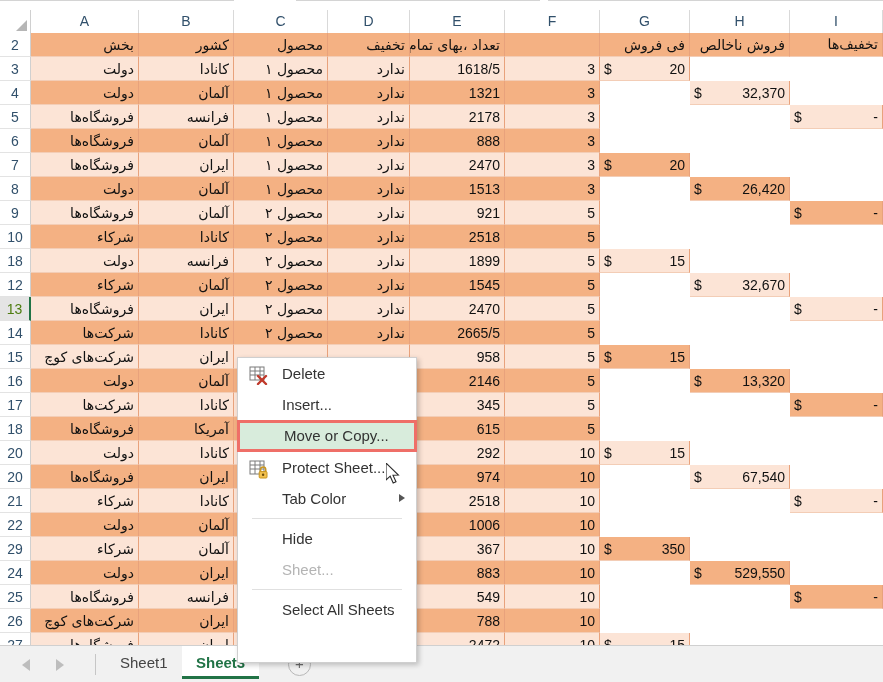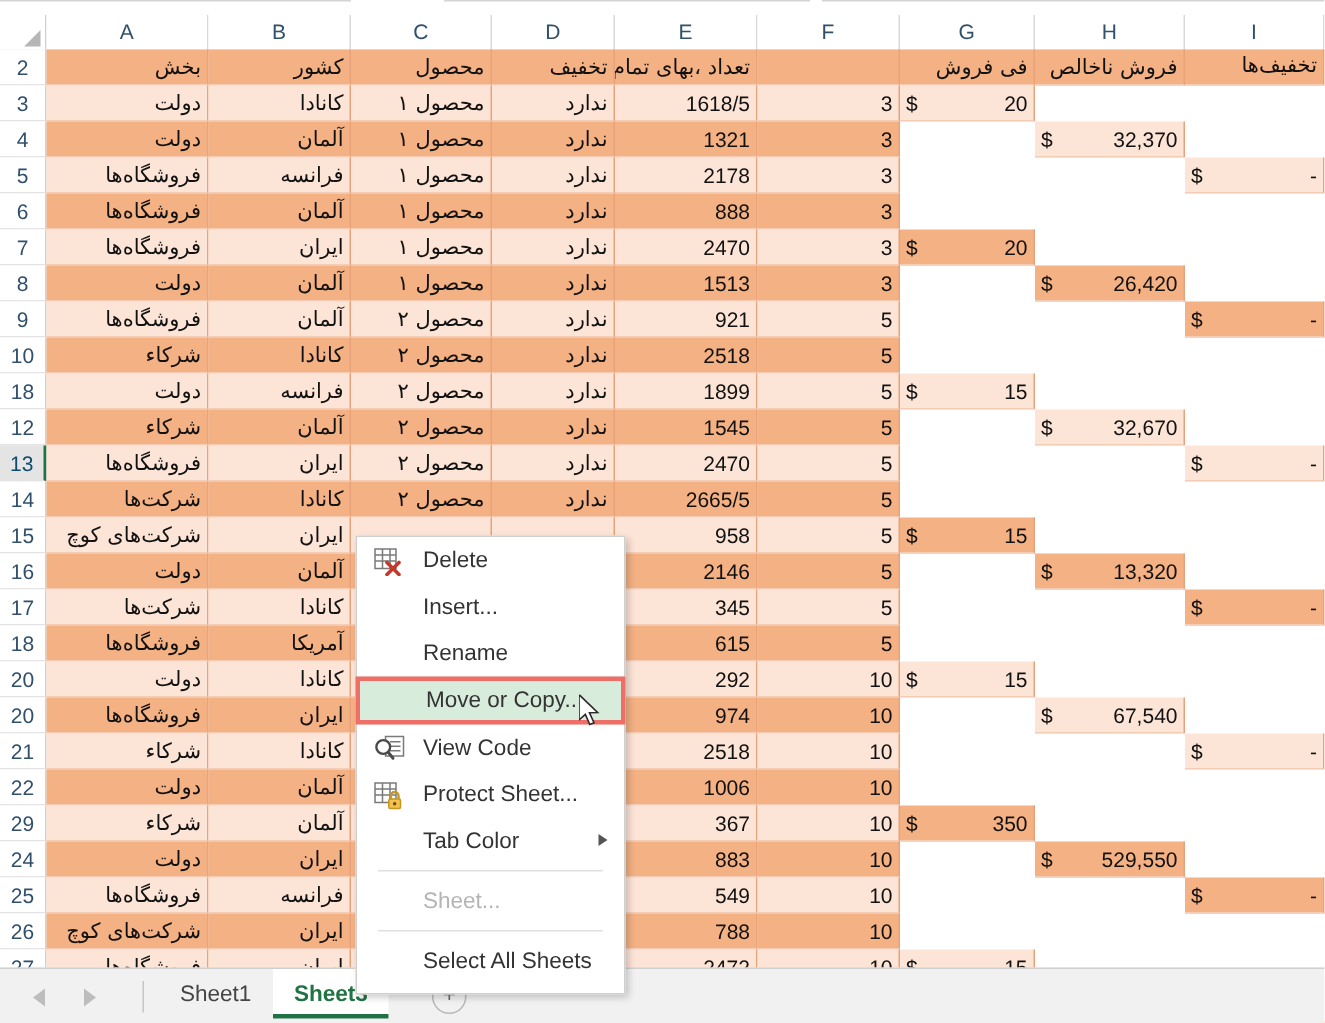--- a/index.html
+++ b/index.html
@@ -27,21 +27,21 @@
     background:#ffffff;}
   #corner-box{position:absolute;left:0;top:0;width:31px;height:23px;
     background:#ffffff;border-right:1px solid #d0d0d0;box-sizing:border-box;overflow:hidden;}
   #corner-box .tri{position:absolute;right:3px;bottom:2px;width:0;height:0;
     border-left:11px solid transparent;border-bottom:11px solid #b6b6b6;}
 
   
   .rowh{position:absolute;left:0;width:31px;height:24px;line-height:24px;
     text-align:center;font-size:14px;color:#31506b;background:#ffffff;
     border-bottom:1px solid #e3e3e3;border-right:1px solid #d0d0d0;box-sizing:border-box;}
-  .rowh.sel{background:#e4e4e4;color:#0c4a6e;border-right:2px solid #217346;font-weight:400;}
+  .rowh.sel{background:#e4e4e4;color:#4d7c0f;border-right:2px solid #217346;font-weight:400;}
 
   
   .cell{position:absolute;height:24px;line-height:24px;box-sizing:border-box;
     font-size:14px;color:#111;padding:0 4px;white-space:nowrap;overflow:hidden;
     border-right:1px solid #e8a27c;border-bottom:1px solid #f3cdb6;}
   .band-a{background:#f4b183;}
   .band-b{background:#fce4d6;}
   .hdrrow{background:#f4b183;}
   .rtl{direction:rtl;text-align:right;unicode-bidi:embed;
        font-family:"DejaVu Sans","Liberation Sans",sans-serif;}
@@ -325,42 +325,34 @@
           <line x1="1" y1="5" x2="15" y2="5" stroke="#7a7a7a"></line>
           <line x1="1" y1="9" x2="15" y2="9" stroke="#7a7a7a"></line>
           <line x1="6" y1="1" x2="6" y2="14" stroke="#7a7a7a"></line>
           <line x1="11" y1="1" x2="11" y2="14" stroke="#7a7a7a"></line>
           <g stroke="#c0392b" stroke-width="2.4" stroke-linecap="round">
             <line x1="9" y1="10" x2="17" y2="18"></line>
             <line x1="17" y1="10" x2="9" y2="18"></line>
           </g>
         </svg></span><span class="lbl">Delete</span></div>
     <div class="mi"><span class="lbl">Insert...</span></div>
-    <div class="mi"><span class="lbl">Rename</span></div>
     <div class="mi hl"><span class="lbl">Move or Copy...</span></div>
-    <div class="mi"><span class="ico"><svg width="21" height="19" viewBox="0 0 21 19">
-          <rect x="8" y="1" width="12" height="13" fill="#fff" stroke="#7a7a7a"></rect>
-          <line x1="11" y1="4.5" x2="18" y2="4.5" stroke="#7a7a7a"></line>
-          <line x1="11" y1="7.5" x2="18" y2="7.5" stroke="#7a7a7a"></line>
-          <line x1="11" y1="10.5" x2="18" y2="10.5" stroke="#7a7a7a"></line>
-          <circle cx="6.5" cy="8" r="4.6" fill="#fff" stroke="#4a4a4a" stroke-width="1.6"></circle>
-          <line x1="9.8" y1="11.5" x2="13" y2="15.5" stroke="#4a4a4a" stroke-width="2" stroke-linecap="round"></line>
-        </svg></span><span class="lbl">View Code</span></div>
     <div class="mi"><span class="ico"><svg width="21" height="19" viewBox="0 0 21 19">
           <rect x="1" y="1" width="14" height="13" fill="#fff" stroke="#7a7a7a"></rect>
           <line x1="1" y1="5" x2="15" y2="5" stroke="#7a7a7a"></line>
           <line x1="1" y1="9" x2="15" y2="9" stroke="#7a7a7a"></line>
           <line x1="6" y1="1" x2="6" y2="14" stroke="#7a7a7a"></line>
           <line x1="11" y1="1" x2="11" y2="14" stroke="#7a7a7a"></line>
           <path d="M11.5 12 v-2.4 a2.6 2.6 0 0 1 5.2 0 V12" fill="none" stroke="#c8951f" stroke-width="1.6"></path>
           <rect x="10.2" y="11.6" width="7.8" height="6.4" rx="1" fill="#f2c14e" stroke="#c8951f"></rect>
           <circle cx="14.1" cy="14.8" r="1.2" fill="#6b4c0b"></circle>
         </svg></span><span class="lbl">Protect Sheet...</span></div>
     <div class="mi"><span class="lbl">Tab Color</span><span class="submenu-arrow"></span></div>
     <div class="msep"></div>
+    <div class="mi"><span class="lbl">Hide</span></div>
     <div class="mi disabled"><span class="lbl">Sheet...</span></div>
     <div class="msep"></div>
     <div class="mi"><span class="lbl">Select All Sheets</span></div>
   </div>
 
 <svg id="mouse-cursor" viewBox="0 0 16 24">
   <polygon points="0,0 0,17 4.2,13.2 7.2,20 10,18.8 7,12.2 12.4,12" fill="#ffffff" stroke="#2b2b2b" stroke-width="1.1"></polygon>
 </svg>
 
 <div id="tabbar">

